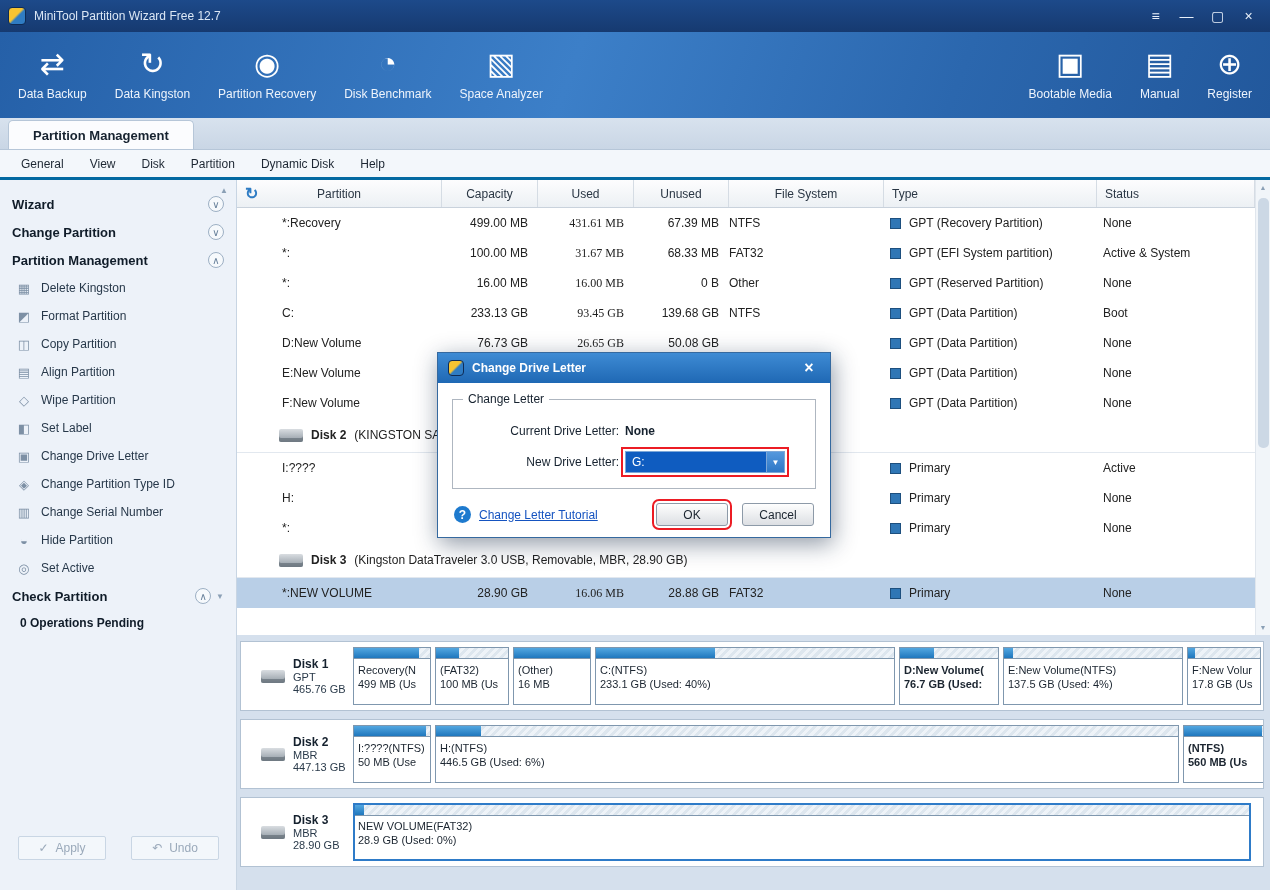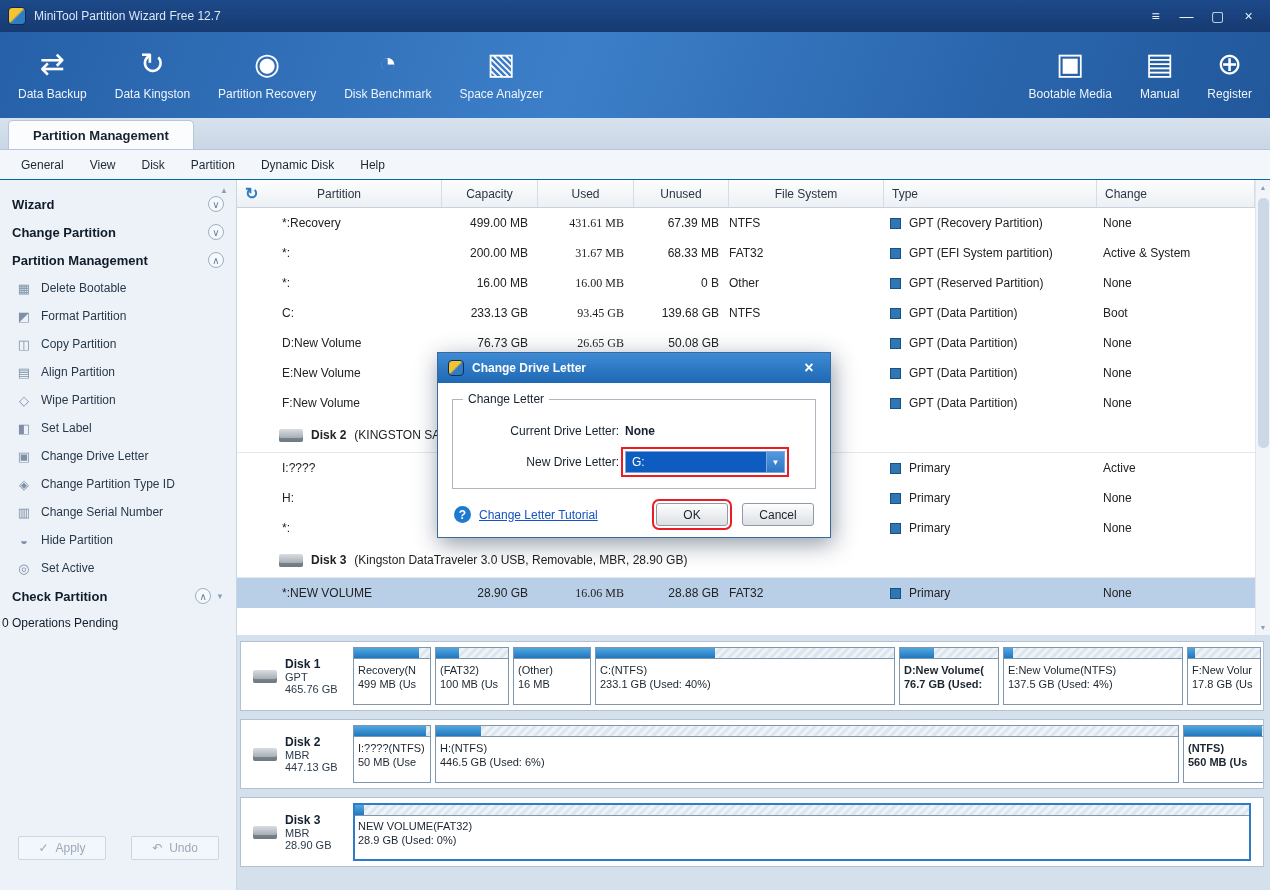--- a/index.html
+++ b/index.html
@@ -15,32 +15,32 @@
 
 .toolbar{position:absolute;left:0;top:32px;width:100%;height:86px;background:linear-gradient(110deg,#2560a8 0%,#3c7fc8 45%,#2b67ae 75%,#22589c 100%);display:flex;align-items:stretch;padding:0 4px;}
 .tb-item{display:flex;flex-direction:column;align-items:center;justify-content:flex-start;padding:8px 14px 0;color:#eef4fc;}
 .tb-ico{height:46px;display:flex;align-items:center;justify-content:center;font-size:30px;color:#fff;}
 .tb-label{font-size:12px;margin-top:1px;white-space:nowrap;}
 .tb-right{margin-left:auto;display:flex;}
 
 
 .tabstrip{position:absolute;left:0;top:118px;width:100%;height:32px;background:linear-gradient(180deg,#d8e2ee,#c9d6e5);border-bottom:1px solid #b6c6d8;}
 .tab{position:absolute;left:8px;bottom:0;height:29px;padding:0 24px;background:#fbfcfe;border:1px solid #b6c6d8;border-bottom:none;border-radius:5px 5px 0 0;display:flex;align-items:center;font-weight:bold;color:#16222f;font-size:13px;}
-.menubar{position:absolute;left:0;top:150px;width:100%;height:30px;background:#f3f7fb;border-bottom:1px solid #0369a1;display:flex;align-items:center;padding-left:8px;}
+.menubar{position:absolute;left:0;top:150px;width:100%;height:30px;background:#f3f7fb;border-bottom:3px solid #0369a1;display:flex;align-items:center;padding-left:8px;}
 .menu-item{padding:5px 13px;color:#1d2733;}
 
 
 .sidebar{position:absolute;left:0;top:180px;width:237px;height:710px;background:#edf2f9;border-right:1px solid #c8d5e3;padding-top:10px;}
 .sb-up{position:absolute;top:6px;right:8px;font-size:8px;color:#8ba0b6;}
 .sb-section{height:28px;display:flex;align-items:center;padding:0 12px;font-weight:bold;font-size:13px;color:#101c29;}
 .chev{margin-left:auto;width:16px;height:16px;border:1px solid #9db0c4;border-radius:50%;display:flex;align-items:center;justify-content:center;font-size:10px;font-weight:normal;color:#68819b;background:#f6f9fc;flex:none;}
 .sb-mini-arrow{font-size:8px;color:#8ba0b6;margin-left:5px;flex:none;}
 .sb-item{height:28px;display:flex;align-items:center;gap:9px;padding-left:16px;color:#27384a;}
 .sb-ico{width:16px;text-align:center;color:#7d90a5;font-size:13px;flex:none;}
-.sb-pending{height:26px;display:flex;align-items:center;padding-left:2px;font-weight:normal;color:#101c29;}
+.sb-pending{height:26px;display:flex;align-items:center;padding-left:20px;font-weight:bold;color:#101c29;}
 .foot-btn{position:absolute;bottom:30px;width:88px;height:24px;border:1px solid #c9d6e4;background:#f3f7fb;border-radius:2px;display:flex;align-items:center;justify-content:center;gap:7px;color:#9aa9ba;}
 .fico{font-size:12px;}
 #apply-btn{left:18px;}
 #undo-btn{left:131px;}
 
 
 .table-area{position:absolute;left:237px;top:180px;width:1033px;height:455px;background:#fff;}
 .thead{display:flex;height:28px;border-bottom:1px solid #c9d2dc;background:linear-gradient(180deg,#fdfdfe,#ecf0f4);}
 .th{border-right:1px solid #d5dce4;display:flex;align-items:center;justify-content:center;color:#2a3644;position:relative;}
 .th.l{justify-content:flex-start;padding-left:8px;}
@@ -60,21 +60,21 @@
 .hdd{width:24px;height:13px;border-radius:2px;background:linear-gradient(180deg,#d9dde1,#8f99a2);box-shadow:inset 0 -4px 0 rgba(84,94,104,.55);display:inline-block;flex:none;}
 .tr.sel{background:#b9cfe7;}
 .vscroll{position:absolute;right:0;top:0;width:15px;height:455px;background:#f1f5f9;border-left:1px solid #e0e6ed;}
 .vs-arrow{height:15px;display:flex;align-items:center;justify-content:center;font-size:7px;color:#8ba0b6;}
 .vs-arrow.down{position:absolute;bottom:0;left:0;right:0;}
 .vs-thumb{position:absolute;top:18px;left:2px;width:11px;height:250px;background:#ccd8e5;border-radius:5px;}
 
 
 .diskmap{position:absolute;left:237px;top:635px;width:1033px;height:255px;background:#d5e0ed;padding:6px 6px 0 3px;}
 .disk-row{height:70px;background:#fff;border:1px solid #b2c2d3;display:flex;margin-bottom:8px;}
-.disk-info{width:108px;display:flex;align-items:center;gap:8px;padding-left:12px;flex:none;}
+.disk-info{width:108px;display:flex;align-items:center;gap:8px;padding-left:20px;flex:none;}
 .di-name{font-weight:bold;font-size:12px;color:#15212e;}
 .di-scheme,.di-size{font-size:11px;color:#2a3a4a;}
 .parts{flex:1;display:flex;gap:4px;padding:5px 4px;overflow:hidden;}
 .part{position:relative;border:1px solid #7f97ae;padding:15px 4px 0;background:#fff;flex:none;}
 .part .bar{position:absolute;top:0;left:0;right:0;height:11px;border-bottom:1px solid #7f97ae;background:repeating-linear-gradient(135deg,#eef3f8 0 3px,#dde6ee 3px 6px);}
 .part .fill{height:100%;background:linear-gradient(180deg,#53a7e0,#1f77bd);}
 .plabel,.psub{font-size:11px;line-height:14px;white-space:nowrap;overflow:hidden;color:#1b2530;}
 .part.sel{border:2px solid #2e7bc8;padding:14px 3px 0;}
 
 
@@ -175,21 +175,21 @@
     <span>Change Partition</span>
     <span class="chev">∨</span>
   </div>
   <div class="sb-section">
     <span>Partition Management</span>
     <span class="chev">∧</span>
   </div>
 
   <div class="sb-item">
     <span class="sb-ico">▦</span>
-    <span>Delete Bootable</span>
+    <span>Delete Kingston</span>
   </div>
   <div class="sb-item">
     <span class="sb-ico">◩</span>
     <span>Format Partition</span>
   </div>
   <div class="sb-item">
     <span class="sb-ico">◫</span>
     <span>Copy Partition</span>
   </div>
   <div class="sb-item">
@@ -246,38 +246,38 @@
   <div class="thead">
     <div class="th col0">
       <span class="refresh">↻</span>
       <span>Partition</span>
     </div>
     <div class="th col1">Capacity</div>
     <div class="th col2">Used</div>
     <div class="th col3">Unused</div>
     <div class="th col4">File System</div>
     <div class="th col5 l">Type</div>
-    <div class="th col6 l">Change</div>
+    <div class="th col6 l">Status</div>
   </div>
 
   <div class="tr">
     <div class="c name">*:Recovery</div>
     <div class="c cap">499.00 MB</div>
     <div class="c used">431.61 MB</div>
     <div class="c unused">67.39 MB</div>
     <div class="c fs">NTFS</div>
     <div class="c type">
         <span class="tsq"></span>
         <span>GPT (Recovery Partition)</span>
       </div>
     <div class="c status">None</div>
   </div>
   <div class="tr">
     <div class="c name">*:</div>
-    <div class="c cap">200.00 MB</div>
+    <div class="c cap">100.00 MB</div>
     <div class="c used">31.67 MB</div>
     <div class="c unused">68.33 MB</div>
     <div class="c fs">FAT32</div>
     <div class="c type">
         <span class="tsq"></span>
         <span>GPT (EFI System partition)</span>
       </div>
     <div class="c status">Active &amp; System</div>
   </div>
   <div class="tr">

